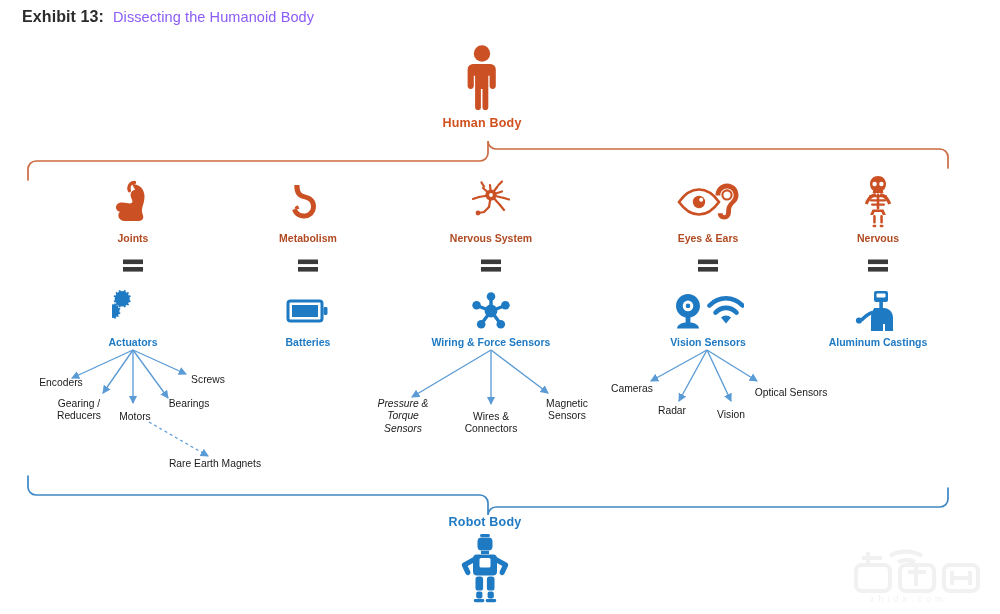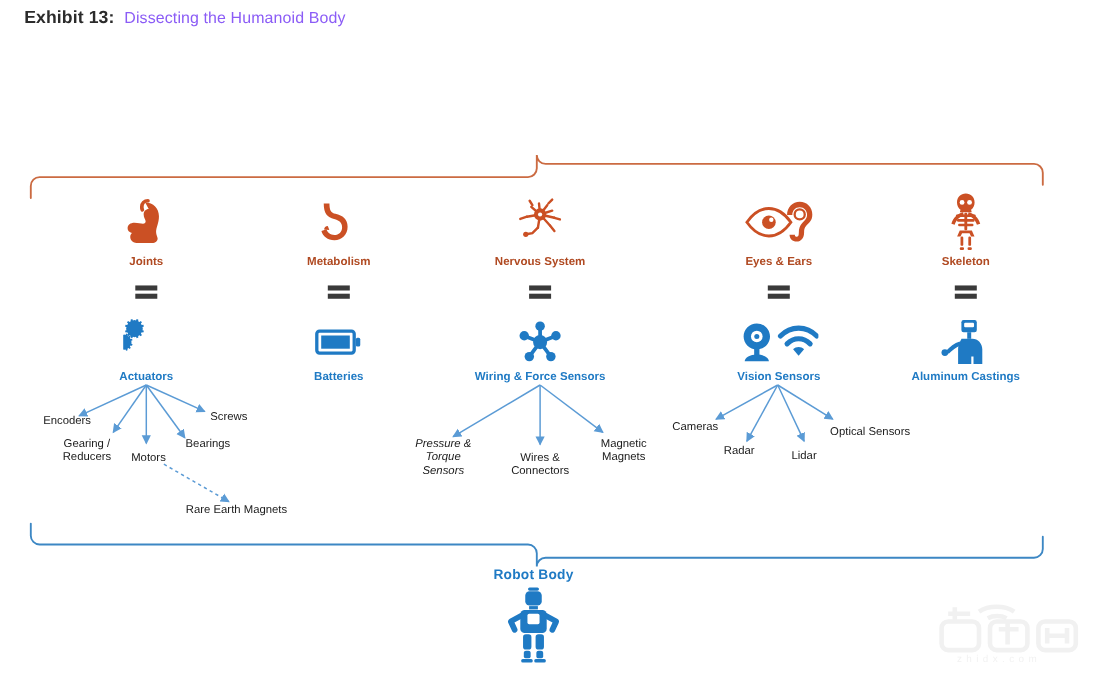--- a/index.html
+++ b/index.html
@@ -56,20 +56,29 @@
 </head>
 <body>
 
 <div class="stage">
 
   <div class="abs" id="header">
     <span class="ex-num">Exhibit 13:</span>
     <span class="ex-title">Dissecting the Humanoid Body</span>
   </div>
 
+  <div class="abs root" id="human-body-node">
+    <div class="ico">
+      <svg width="52" height="66" viewBox="0 0 52 66" aria-hidden="true">
+        <circle cx="26" cy="9.5" r="8.2" fill="#CB5024"></circle>
+        <path d="M17.6 20 h16.8 a5.4 5.4 0 0 1 5.4 5.4 v16.4 a3.1 3.1 0 0 1 -6.2 0 v-10 h-1.3 v31.4 a2.9 2.9 0 0 1 -5.8 0 v-18.3 h-1.6 v18.3 a2.9 2.9 0 0 1 -5.8 0 v-31.4 h-1.3 v10 a3.1 3.1 0 0 1 -6.2 0 v-16.4 a5.4 5.4 0 0 1 5.4 -5.4 z" fill="#CB5024"></path>
+      </svg>
+    </div>
+    <div class="cap">Human Body</div>
+  </div>
 
   <svg class="abs" id="top-brace" viewBox="0 0 1000 42">
     <path d="M28 40 v-11 a8 8 0 0 1 8 -8 h444 a8 8 0 0 0 8 -8 v-12 a8 8 0 0 0 8 8 h444 a8 8 0 0 1 8 8 v11" fill="none" stroke="#CB6B42" stroke-width="1.7" stroke-linecap="round"></path>
   </svg>
 
   <div class="abs col" id="col-joints">
     <div class="org-ico">
       <svg width="44" height="44" viewBox="0 0 44 44" aria-hidden="true">
         <path d="M21 4 c7.5 0 12.5 5.2 12.5 12.6 c0 6.1 -2.6 10.3 -2.6 14.2 c0 2.6 1.4 4.2 1.4 6.1 c0 2.4 -2 4.1 -5 4.1 h-12.3 c-4.7 0 -7.6 -2.3 -7.6 -5.6 c0 -1.6 .6 -2.7 1.6 -3.6 c-2.6 -.5 -4 -2.1 -4 -4.3 c0 -2.9 2.4 -4.9 6.4 -4.9 c3.2 0 5.6 .8 7.6 .8 c1.6 0 2.4 -.8 2.4 -2.2 c0 -2 -1.8 -3.3 -1.8 -6.3 c0 -2.9 2 -5 4.6 -5 z" fill="#CB5024"></path>
         <path d="M16 27.5 c3.2 0 5.6 1.4 5.6 3.6 c0 2.2 -2.4 3.7 -5.6 3.7 c-3.1 0 -5.5 -1.5 -5.5 -3.7 c0 -2.2 2.4 -3.6 5.5 -3.6 z" fill="#ffffff" opacity="0.0"></path>
@@ -215,21 +224,21 @@
           <path d="M14.5 18 c-5 1 -9 5 -10.6 10.4 l3 1 c1.4 -4.4 4.5 -7.4 8.3 -8.2 z"></path>
           <path d="M19.5 18 c5 1 9 5 10.6 10.4 l-3 1 c-1.4 -4.4 -4.5 -7.4 -8.3 -8.2 z"></path>
           <path d="M11.5 34.5 h11 l2.4 5.5 h-3.1 l-1.4 -3 h-6.8 l-1.4 3 h-3.1 z"></path>
           <rect x="12.2" y="40" width="2.5" height="8.5" rx="1.1"></rect>
           <rect x="19.3" y="40" width="2.5" height="8.5" rx="1.1"></rect>
           <rect x="11.5" y="49.8" width="3.9" height="2.4" rx="1.1"></rect>
           <rect x="18.6" y="49.8" width="3.9" height="2.4" rx="1.1"></rect>
         </g>
       </svg>
     </div>
-    <div class="org-cap">Skeleton</div>
+    <div class="org-cap">Nervous</div>
     <div class="eq">
       <svg width="22" height="15" viewBox="0 0 22 15" aria-hidden="true">
         <rect x="1" y="1.5" width="20" height="4.6" fill="#3A3A3A"></rect>
         <rect x="1" y="9" width="20" height="4.6" fill="#3A3A3A"></rect>
       </svg>
     </div>
     <div class="part-ico">
       <svg width="46" height="44" viewBox="0 0 46 44" aria-hidden="true">
         <g fill="#1F7AC4">
           <rect x="19" y="2" width="14" height="11" rx="2"></rect>
@@ -280,25 +289,25 @@
   <div class="leaf" style="left:156px;top:398px;width:66px;">Bearings</div>
   <div class="leaf" style="left:177px;top:374px;width:62px;">Screws</div>
   <div class="leaf" style="left:154px;top:458px;width:122px;">Rare Earth Magnets</div>
 
   <div class="leaf" style="left:366px;top:398px;width:74px;font-style:italic;">Pressure &amp;
 Torque
 Sensors</div>
   <div class="leaf" style="left:455px;top:411px;width:72px;">Wires &amp;
 Connectors</div>
   <div class="leaf" style="left:533px;top:398px;width:68px;">Magnetic
-Magnets</div>
+Sensors</div>
 
   <div class="leaf" style="left:600px;top:383px;width:64px;">Cameras</div>
   <div class="leaf" style="left:644px;top:405px;width:56px;">Radar</div>
-  <div class="leaf" style="left:704px;top:409px;width:54px;">Lidar</div>
+  <div class="leaf" style="left:704px;top:409px;width:54px;">Vision</div>
   <div class="leaf" style="left:745px;top:387px;width:92px;">Optical Sensors</div>
 
   <svg class="abs" id="bottom-brace" viewBox="0 0 1000 42">
     <path d="M28 2 v11 a8 8 0 0 0 8 8 h444 a8 8 0 0 1 8 8 v12 a8 8 0 0 1 8 -8 h444 a8 8 0 0 0 8 -8 v-11" fill="none" stroke="#3C87C4" stroke-width="1.7" stroke-linecap="round"></path>
   </svg>
 
   <div class="abs root" id="robot-body-node">
     <div class="cap">Robot Body</div>
     <div class="ico">
       <svg width="56" height="70" viewBox="0 0 56 70" aria-hidden="true">

